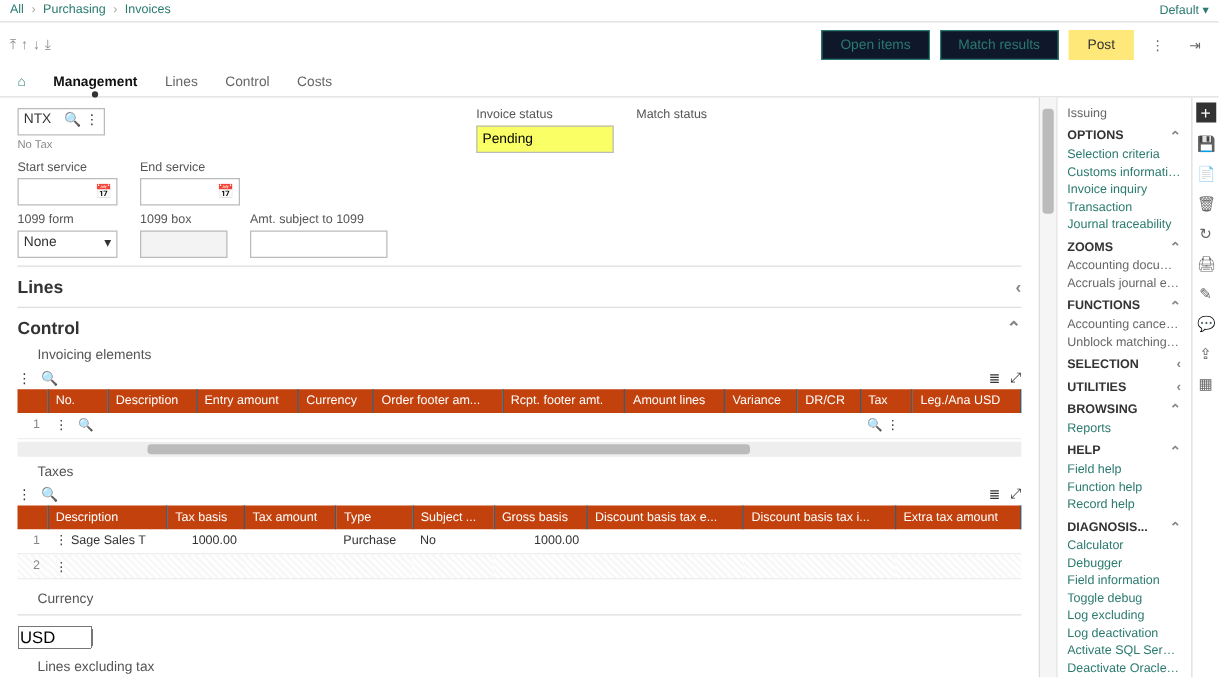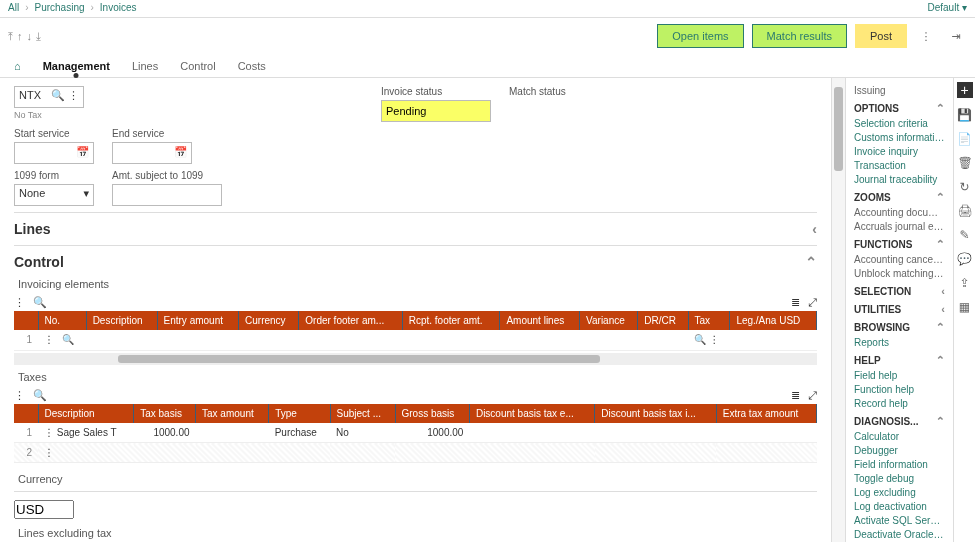--- a/index.html
+++ b/index.html
@@ -5,21 +5,21 @@
 *{box-sizing:border-box;margin:0;padding:0;font-family:Arial,Helvetica,sans-serif}
 body{font-size:11px;color:#333;background:#fff;overflow:hidden}
 .topbar{display:flex;padding:2px 8px;border-bottom:1px solid #ddd;height:18px;font-size:10px;color:#555}
 .topbar a{color:#2a7a6f;text-decoration:none}
 .topbar .sep{margin:0 6px;color:#aaa}
 .topbar .default{margin-left:auto;color:#2a7a6f}
 .titlebar{display:flex;align-items:center;padding:4px 8px;height:36px}
 .titlebar .arrows{display:flex;gap:4px;color:#888;font-size:11px}
 .titlebar h1{font-size:15px;font-weight:bold;margin-left:10px;color:#222}
 .titlebar .actions{margin-left:auto;display:flex;gap:8px;align-items:center}
-.btn{border:1px solid #2a7a6f;background:#bef264;color:#2a7a6f;padding:5px 14px;font-size:11px;cursor:pointer}
+.btn{border:1px solid #2a7a6f;background:#0f172a;color:#2a7a6f;padding:5px 14px;font-size:11px;cursor:pointer}
 .btn-post{background:#ffe87a;border-color:#ffe87a;color:#333}
 .btn-icon{width:22px;height:22px;display:flex;align-items:center;justify-content:center;color:#666;cursor:pointer}
 .tabs{display:flex;gap:22px;padding:0 14px;border-bottom:1px solid #ddd;height:24px;align-items:center;font-size:11px}
 .tabs .tab{color:#666;cursor:pointer;position:relative}
 .tabs .tab.active{color:#111;font-weight:bold}
 .tabs .home{color:#2a7a6f}
 .tabs .tab.active::after{content:'';position:absolute;left:50%;bottom:-6px;width:5px;height:5px;border-radius:50%;background:#333;transform:translateX(-50%)}
 .layout{display:flex;height:calc(100vh - 78px)}
 .main{flex:1;overflow-y:auto;padding:8px 14px 8px 14px;position:relative}
 .scrollbar{width:14px;background:#f5f5f5;border-left:1px solid #ddd;position:relative}
@@ -34,21 +34,21 @@
 .ribbon .ric.add{background:#333;color:#fff;width:16px;height:16px;line-height:16px;font-size:14px}
 .field-row{display:flex;gap:18px;flex-wrap:wrap;margin-bottom:6px}
 .field{display:flex;flex-direction:column}
 .field label{font-size:10px;color:#555;margin-bottom:3px}
 .field .inp{border:1px solid #bbb;height:22px;padding:2px 4px;font-size:11px;background:#fff}
 .sel{border:1px solid #bbb;height:22px;padding:2px 4px;font-size:11px;background:#fff;display:flex;justify-content:space-between}
 .pending{background:#faff66 !important}
 .helper{font-size:9px;color:#888;margin-top:2px}
 .section-hdr{font-size:14px;font-weight:bold;color:#333;margin:8px 0;display:flex;align-items:center}
 .section-hdr .chev{margin-left:auto;color:#888;cursor:pointer}
-.subhdr{font-size:11px;color:#555;margin:6px 4px}
+.subhdr{font-size:11px;color:#555;margin:6px 16px}
 .tbl-tools{display:flex;align-items:center;gap:8px;margin-bottom:2px}
 .tbl-tools .right{margin-left:auto;display:flex;gap:8px}
 table.grid{width:100%;border-collapse:collapse;font-size:10px}
 table.grid th{background:#c2410c;color:#fff;text-align:left;padding:4px 6px;font-weight:normal;border-right:1px solid #3a5c77;white-space:nowrap}
 table.grid td{border-bottom:1px solid #eee;padding:3px 6px;height:20px}
 table.grid tr.stripe td{background:repeating-linear-gradient(45deg,#f7f7f7,#f7f7f7 2px,#fff 2px,#fff 4px)}
 .rownum{width:24px;text-align:right;color:#888;font-size:10px}
 .hscroll{height:12px;background:#eee;margin-top:2px;position:relative}
 .hthumb{position:absolute;left:13%;width:60%;top:2px;bottom:2px;background:#bbb;border-radius:3px}
 .dateicon{position:absolute;right:4px;top:4px;color:#888;font-size:11px}
@@ -128,20 +128,24 @@
       </div>
     </div>
 
     <div class="field-row">
       <div class="field" style="width:80px">
         <label>1099 form</label>
         <div class="sel">
             <span>None</span>
             <span>▾</span>
           </div>
+      </div>
+      <div class="field" style="width:70px">
+        <label>1099 box</label>
+        <input class="inp" disabled="" style="background: rgb(243, 243, 243);">
       </div>
       <div class="field" style="width:110px">
         <label>Amt. subject to 1099</label>
         <input class="inp" style="">
       </div>
     </div>
 
     <hr class="sec">
 
     

